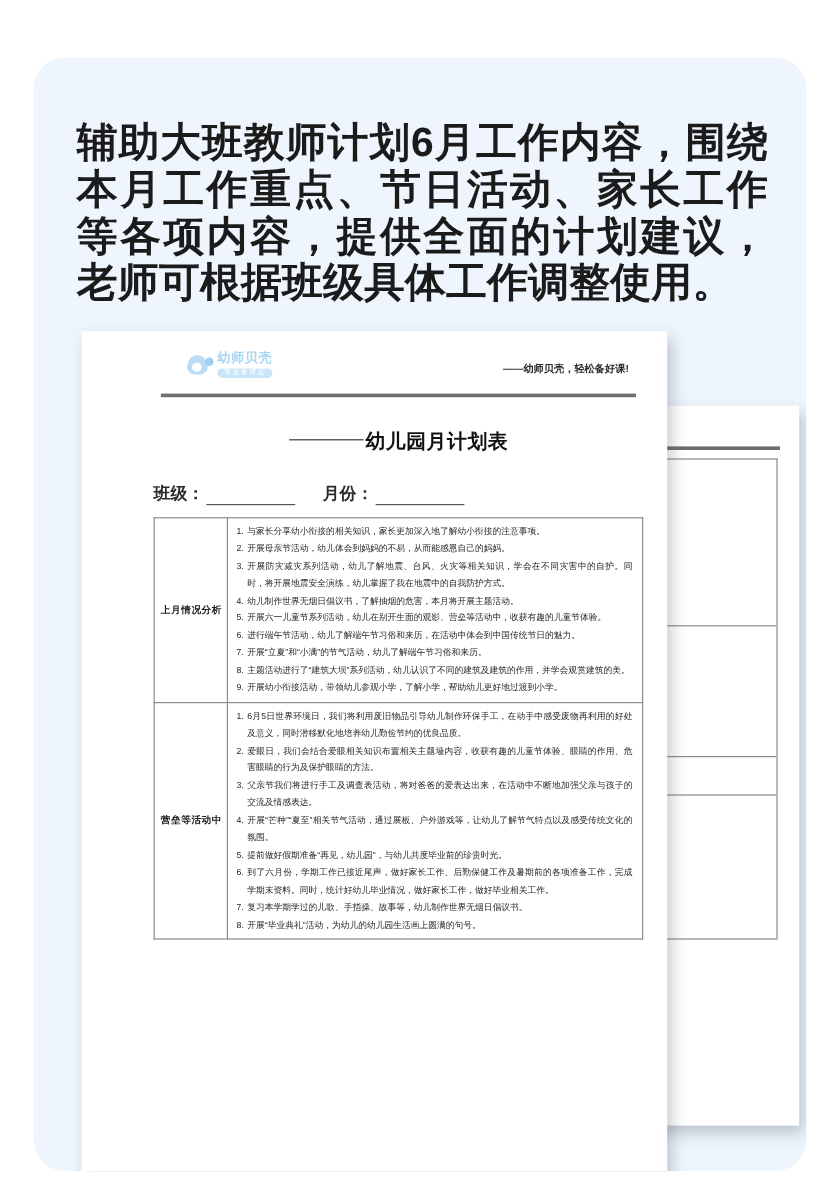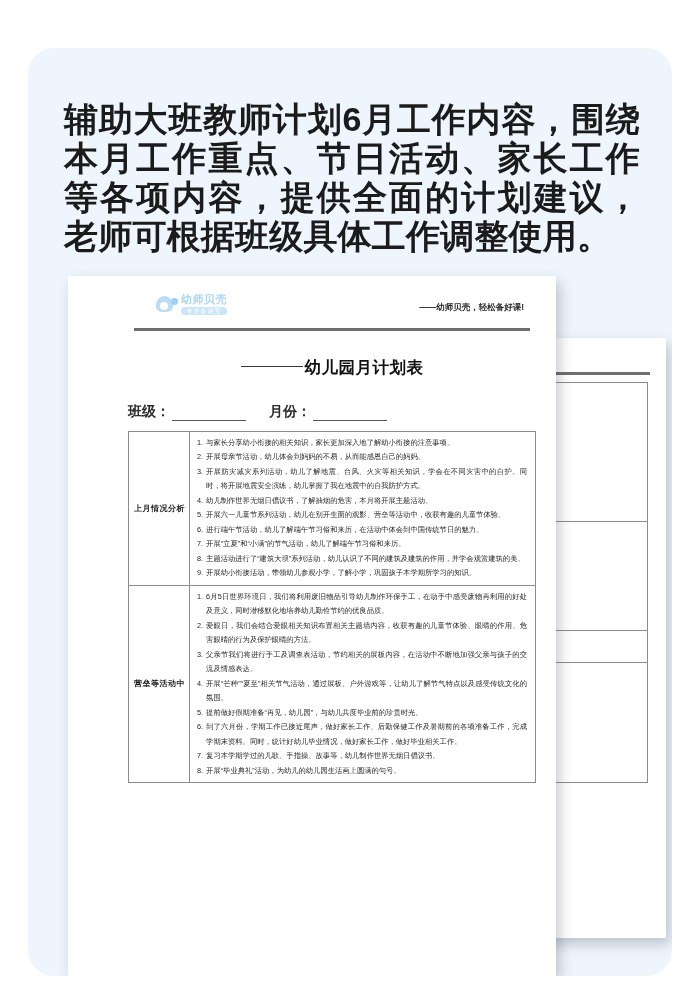--- a/index.html
+++ b/index.html
@@ -404,39 +404,39 @@
                 <p class="item">
                   <span class="num">7.</span>
                   <span class="txt">开展“立夏”和“小满”的节气活动，幼儿了解端午节习俗和来历。</span>
                 </p>
                 <p class="item">
                   <span class="num">8.</span>
                   <span class="txt">主题活动进行了“建筑大坝”系列活动，幼儿认识了不同的建筑及建筑的作用，并学会观赏建筑的美。</span>
                 </p>
                 <p class="item">
                   <span class="num">9.</span>
-                  <span class="txt">开展幼小衔接活动，带领幼儿参观小学，了解小学，巩固孩子本学期所学习的知识。</span>
+                  <span class="txt">开展幼小衔接活动，带领幼儿参观小学，了解小学，帮助幼儿更好地过渡到小学。</span>
                 </p>
               </td>
             </tr>
 
             <tr>
               <td class="rowlabel">营垒等活动中</td>
               <td class="cell">
                 <p class="item">
                   <span class="num">1.</span>
                   <span class="txt">6月5日世界环境日，我们将利用废旧物品引导幼儿制作环保手工，在动手中感受废物再利用的好处及意义，同时潜移默化地培养幼儿勤俭节约的优良品质。</span>
                 </p>
                 <p class="item">
                   <span class="num">2.</span>
                   <span class="txt">爱眼日，我们会结合爱眼相关知识布置相关主题墙内容，收获有趣的儿童节体验、眼睛的作用、危害眼睛的行为及保护眼睛的方法。</span>
                 </p>
                 <p class="item">
                   <span class="num">3.</span>
-                  <span class="txt">父亲节我们将进行手工及调查表活动，节约相关的展板内容，在活动中不断地加强父亲与孩子的交流及情感表达。</span>
+                  <span class="txt">父亲节我们将进行手工及调查表活动，将对爸爸的爱表达出来，在活动中不断地加强父亲与孩子的交流及情感表达。</span>
                 </p>
                 <p class="item">
                   <span class="num">4.</span>
                   <span class="txt">开展“芒种”“夏至”相关节气活动，通过展板、户外游戏等，让幼儿了解节气特点以及感受传统文化的氛围。</span>
                 </p>
                 <p class="item">
                   <span class="num">5.</span>
                   <span class="txt">提前做好假期准备“再见，幼儿园”，与幼儿共度毕业前的珍贵时光。</span>
                 </p>
                 <p class="item">

